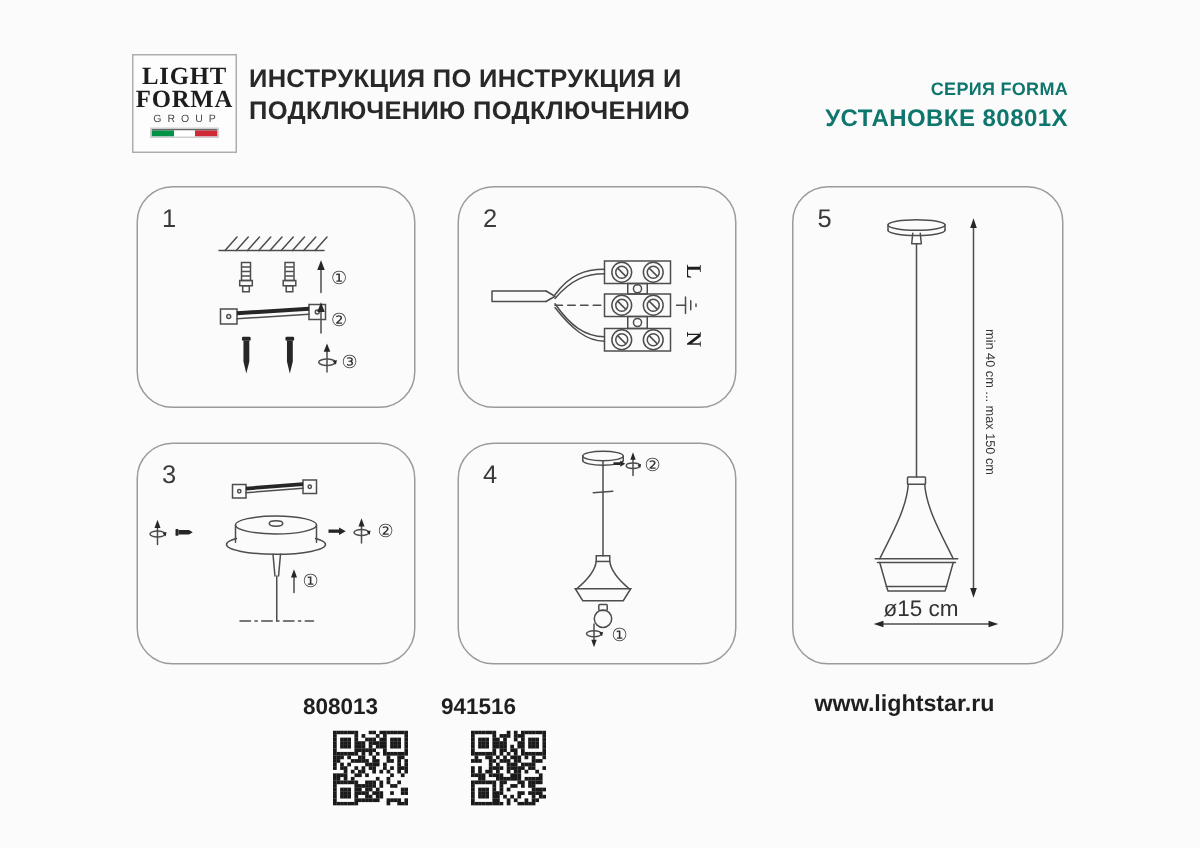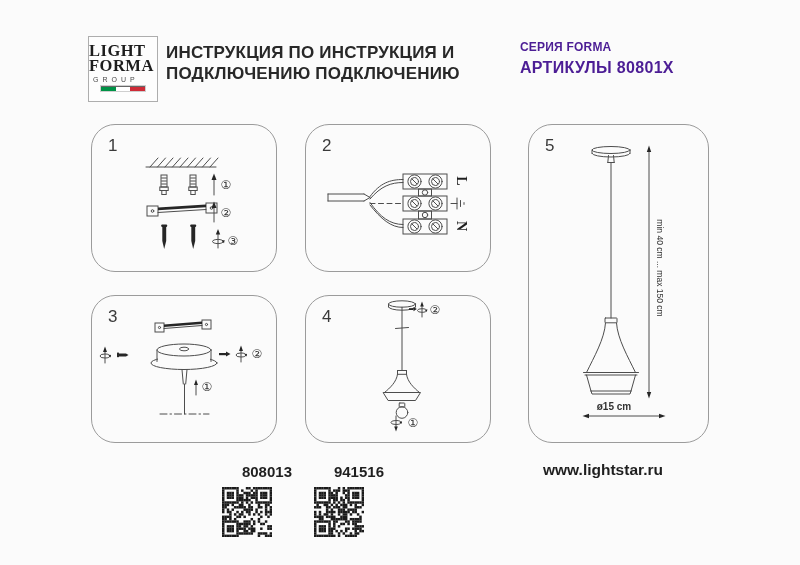--- a/index.html
+++ b/index.html
@@ -1,51 +1,51 @@
 <!DOCTYPE html>
 <html><head>
 <meta charset="utf-8">
 <style>
   html,body{margin:0;padding:0;}
   .page{position:relative;width:800px;height:565px;background:#fbfbfb;overflow:hidden;
         font-family:"Liberation Sans",sans-serif;color:#2a2a2a;}
 
   
   .logo{position:absolute;left:88px;top:36px;width:70px;height:66px;border:1px solid #adadad;
-        background:#fdfdfd;text-align:left;box-sizing:border-box;padding-top:7px;}
+        background:#fdfdfd;text-align:center;box-sizing:border-box;padding-top:7px;}
   .logo-word{font-family:"Liberation Serif",serif;font-weight:bold;font-size:16.5px;line-height:14.5px;
         color:#1d1d1d;letter-spacing:.5px;}
   .logo-group{margin-top:3px;font-size:7px;letter-spacing:4px;color:#4a4a4a;padding-left:4px;}
   .logo-flag{width:44px;height:4px;margin:3px auto 0;display:flex;border-top:1px solid #666;
         outline:1px solid #cfcfcf;}
   .logo-flag span{flex:1;}
   .title{position:absolute;left:166px;top:42px;font-size:17px;font-weight:bold;line-height:21px;
         color:#282828;letter-spacing:.2px;}
-  .series-block{position:absolute;left:520px;top:40px;width:192px;text-align:left;color:#4c1d95;}
+  .series-block{position:absolute;left:520px;top:52px;width:192px;text-align:right;color:#0f766e;}
   .series-line1{font-size:12px;font-weight:bold;letter-spacing:.2px;}
   .series-line2{font-size:16px;font-weight:bold;margin-top:5px;letter-spacing:.3px;}
 
   
   .panel{position:absolute;border:1px solid #9b9b9b;border-radius:24px;box-sizing:border-box;}
   .panel-num{position:absolute;left:16px;top:11px;font-size:17px;color:#3a3a3a;}
   .draw{position:absolute;left:0;top:0;}
   .draw path,.draw rect,.draw ellipse,.draw circle,.draw polygon,.draw line
        {fill:none;stroke:#4d4d4d;stroke-width:1;stroke-linecap:round;}
   .draw .f{fill:#262626;stroke:none;}
   .draw .mask{fill:#fbfbfb;stroke:none;}
   .draw .paper{fill:#fbfbfb;}
   .co{position:absolute;transform:translate(-50%,-50%);font-family:"DejaVu Sans",sans-serif;
       font-size:12px;color:#333;}
   .rot{position:absolute;transform:translate(-50%,-50%) rotate(90deg);white-space:nowrap;}
   .term-label{font-family:"Liberation Serif",serif;font-weight:bold;font-size:14px;color:#1e1e1e;}
   .dim-v{font-size:8.5px;color:#333;}
-  .dim-h{position:absolute;transform:translate(-50%,-50%);font-size:10px;color:#333;white-space:nowrap;font-weight:bold;}
+  .dim-h{position:absolute;transform:translate(-50%,-50%);font-size:15px;color:#333;white-space:nowrap;}
 
   
-  .art-code{position:absolute;width:90px;text-align:right;font-size:15px;font-weight:bold;color:#1f1f1f;}
+  .art-code{position:absolute;width:90px;text-align:left;font-size:15px;font-weight:bold;color:#1f1f1f;}
   .qr{position:absolute;width:50px;height:50px;}
   .website{position:absolute;left:543px;top:461px;width:140px;text-align:left;
            font-size:15.5px;font-weight:bold;color:#1f1f1f;}
 </style>
 </head>
 <body>
 
 <div class="page">
 
   <div class="logo">
@@ -59,21 +59,21 @@
     </div>
   </div>
 
   <div class="title">
     <div>ИНСТРУКЦИЯ ПО ИНСТРУКЦИЯ И</div>
     <div>ПОДКЛЮЧЕНИЮ ПОДКЛЮЧЕНИЮ</div>
   </div>
 
   <div class="series-block">
     <div class="series-line1">СЕРИЯ FORMA</div>
-    <div class="series-line2">АРТИКУЛЫ 80801X</div>
+    <div class="series-line2">УСТАНОВКЕ 80801X</div>
   </div>
 
   <section class="panel" style="left:91px;top:124px;width:186px;height:148px;">
     <span class="panel-num">1</span>
     <svg class="draw" width="186" height="148" viewBox="0 0 186 148">
       <g>
         <path d="M54 42 H124"></path>
         <path d="M58 42 l8 -9 M65.5 42 l8 -9 M73 42 l8 -9 M80.5 42 l8 -9 M88 42 l8 -9 M95.5 42 l8 -9 M103 42 l8 -9 M110.5 42 l8 -9 M118 42 l8 -9" stroke-width="0.9"></path>
       </g>
       <g>

